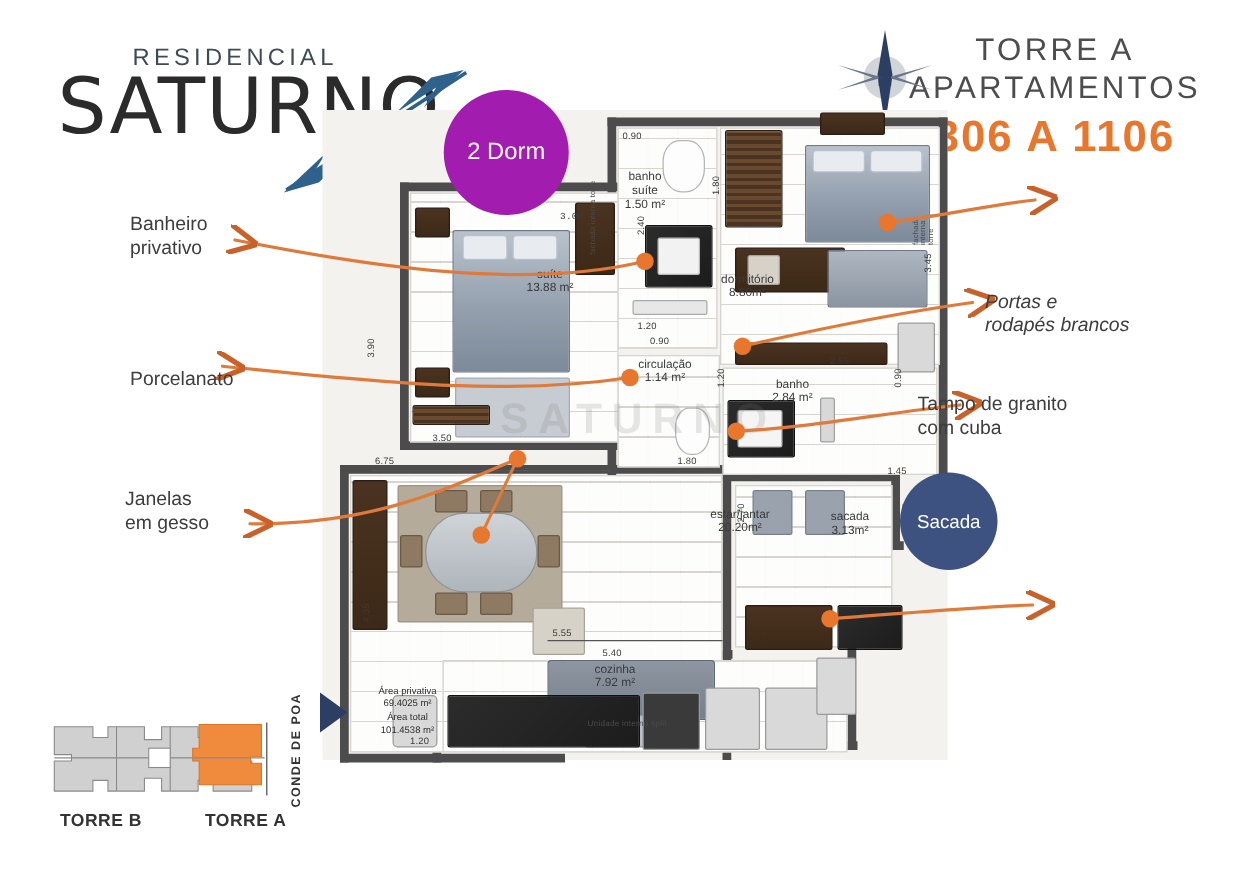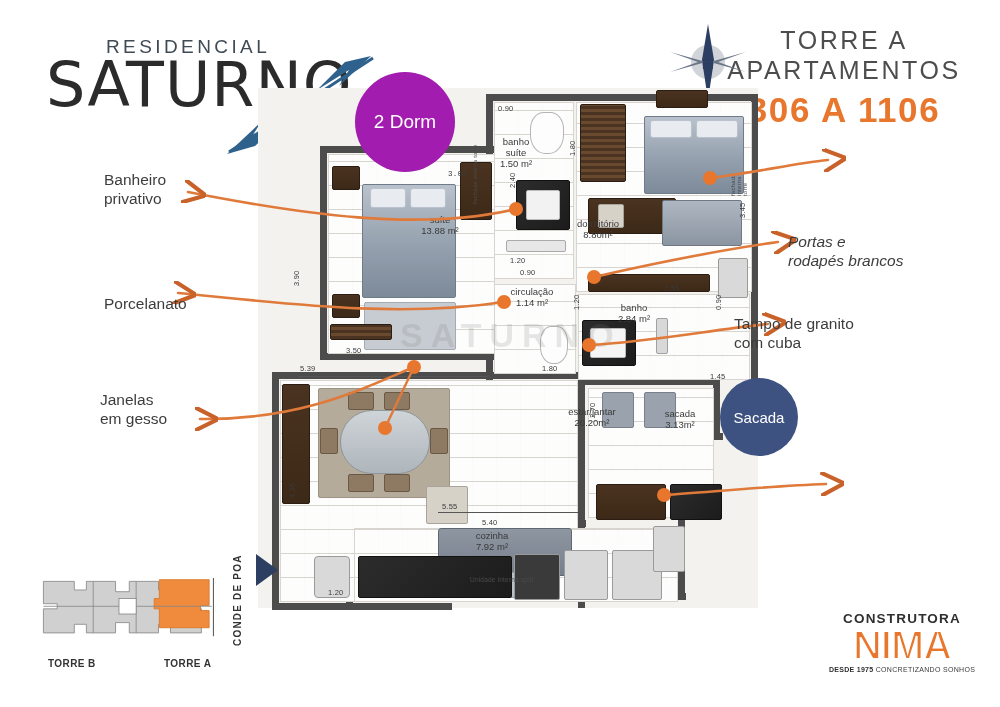--- a/index.html
+++ b/index.html
@@ -92,21 +92,21 @@
   .badge{position:absolute;border-radius:50%;display:flex;align-items:center;
          justify-content:center;color:#fff;}
   #badge-dorm{left:355px;top:72px;width:100px;height:100px;background:#a21caf;font-size:19px;}
   #badge-sacada{left:720px;top:378px;width:78px;height:78px;background:#3d5280;font-size:15px;}
 
   
   #arrows{position:absolute;inset:0;pointer-events:none;}
 
   
   #keyplan{left:40px;top:572px;width:205px;height:100px;}
-  .kp-tower{font-size:10px;font-weight:bold;color:#333;letter-spacing:.4px;margin-top:10px;}
+  .kp-tower{font-size:14px;font-weight:bold;color:#333;letter-spacing:.4px;}
   .kp-street{font-size:10px;font-weight:bold;color:#333;letter-spacing:1.2px;
      transform:rotate(-90deg);transform-origin:left top;white-space:nowrap;}
 
   
   #builder{right:18px;bottom:34px;width:160px;text-align:center;}
   .b-const{font-size:13.5px;font-weight:bold;letter-spacing:1.2px;color:#2f2f2f;}
   .b-nima{font-size:40px;font-weight:bold;color:#e8762c;letter-spacing:-1px;
      line-height:.95;-webkit-text-stroke:2px #ffffff;}
   .b-tag{font-size:7px;color:#3a3a3a;letter-spacing:.3px;margin-top:2px;}
   .b-tag b{color:#2f2f2f;}
@@ -270,33 +270,39 @@
     <div class="dim" style="left:252px;top:168px;">1.20</div>
     <div class="dim" style="left:406px;top:196px;">2.55</div>
     <div class="dim vert" style="left:456px;top:222px;">0.90</div>
     <div class="dim vert" style="left:314px;top:222px;">1.20</div>
     <div class="dim" style="left:284px;top:276px;">1.80</div>
     <div class="dim" style="left:452px;top:284px;">1.45</div>
     <div class="dim vert" style="left:330px;top:330px;">2.70</div>
     <div class="dim vert" style="left:462px;top:330px;">2.25</div>
     <div class="dim vert" style="left:34px;top:198px;">3.90</div>
     <div class="dim vert" style="left:30px;top:410px;">4.35</div>
-    <div class="dim" style="left:42px;top:276px;">5.39</div>
+    <div class="dim" style="left:42px;top:276px;">6.75</div>
     <div class="dim" style="left:184px;top:414px;">5.55</div>
     <div class="dim" style="left:224px;top:430px;">5.40</div>
     <div class="dim" style="left:70px;top:500px;">1.20</div>
     <div class="dim" style="left:88px;top:258px;">3.50</div>
 
     <div class="dimline" style="left:180px;top:424px;width:140px;height:1px;"></div>
     <div class="dimline" style="left:40px;top:288px;width:190px;height:1px;"></div>
 
     <div class="dim" style="left:212px;top:488px;font-size:6.5px;color:#4a4a4a;">Unidade interna split</div>
     <div class="dim vert" style="left:472px;top:108px;font-size:6px;color:#4a4a4a;">fachada interna torre</div>
     <div class="dim vert" style="left:214px;top:116px;font-size:6px;color:#4a4a4a;">fachada interna torre</div>
 
+    <div class="areabox" style="left:20px;top:460px;width:96px;">
+      <div>Área privativa</div>
+      <div>69.4025 m²</div>
+      <div>Área total</div>
+      <div>101.4538 m²</div>
+    </div>
   </div>
 
   <div class="abs" id="watermark">SATURNO</div>
 
   <svg class="abs" style="left:252px;top:552px;width:30px;height:36px;" viewBox="0 0 30 36">
     <path d="M4 2 L26 18 L4 34 Z" fill="#2d3e63"></path>
   </svg>
 
   <svg id="arrows" viewBox="0 0 1000 707">
     <defs>
@@ -371,22 +377,14 @@
         <line x1="112" y1="37" x2="112" y2="68"></line>
         <rect x="92" y="28" width="20" height="18" fill="#ffffff"></rect>
       </g>
       <line x1="202" y1="4" x2="202" y2="72" stroke="#555" stroke-width="1.2"></line>
     </svg>
     <div class="kp-tower abs" style="left:8px;top:76px;">TORRE B</div>
     <div class="kp-tower abs" style="left:124px;top:76px;">TORRE A</div>
     <div class="kp-street abs" style="left:192px;top:74px;">CONDE DE POA</div>
   </div>
 
-  <div class="abs" id="builder">
-    <div class="b-const">CONSTRUTORA</div>
-    <div class="b-nima">NIMA</div>
-    <div class="b-tag">
-      <b>DESDE 1975</b>
-      <span>CONCRETIZANDO SONHOS</span>
-    </div>
-  </div>
 
 </div>
 
 </body></html>

